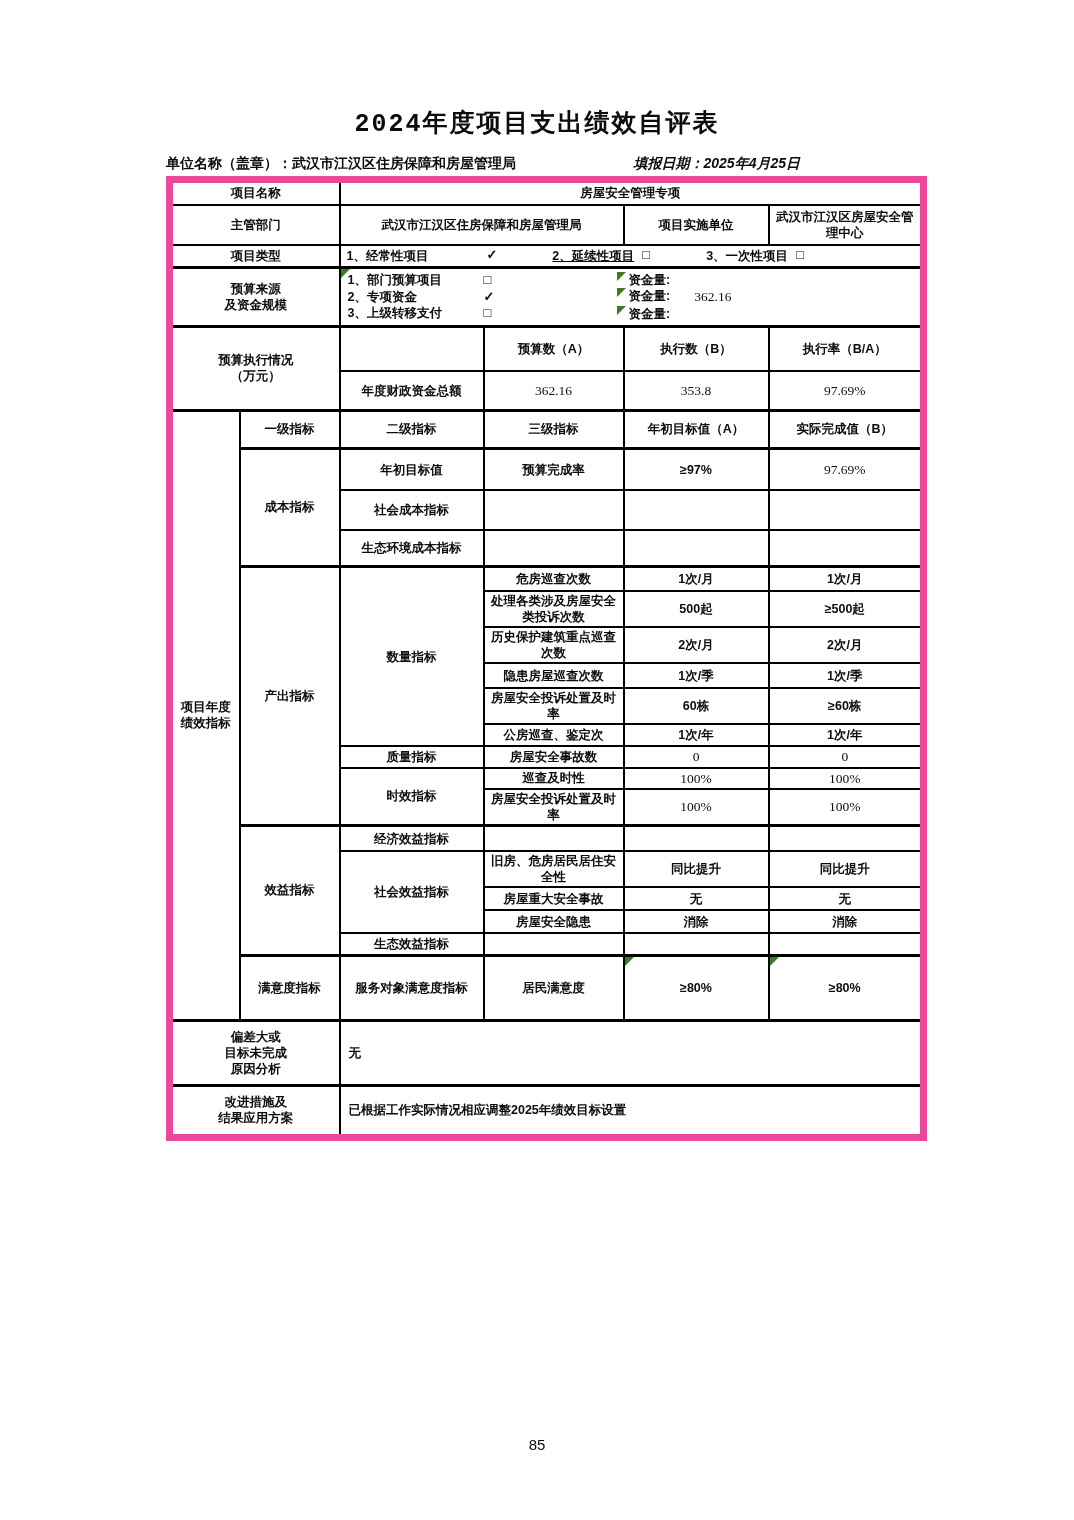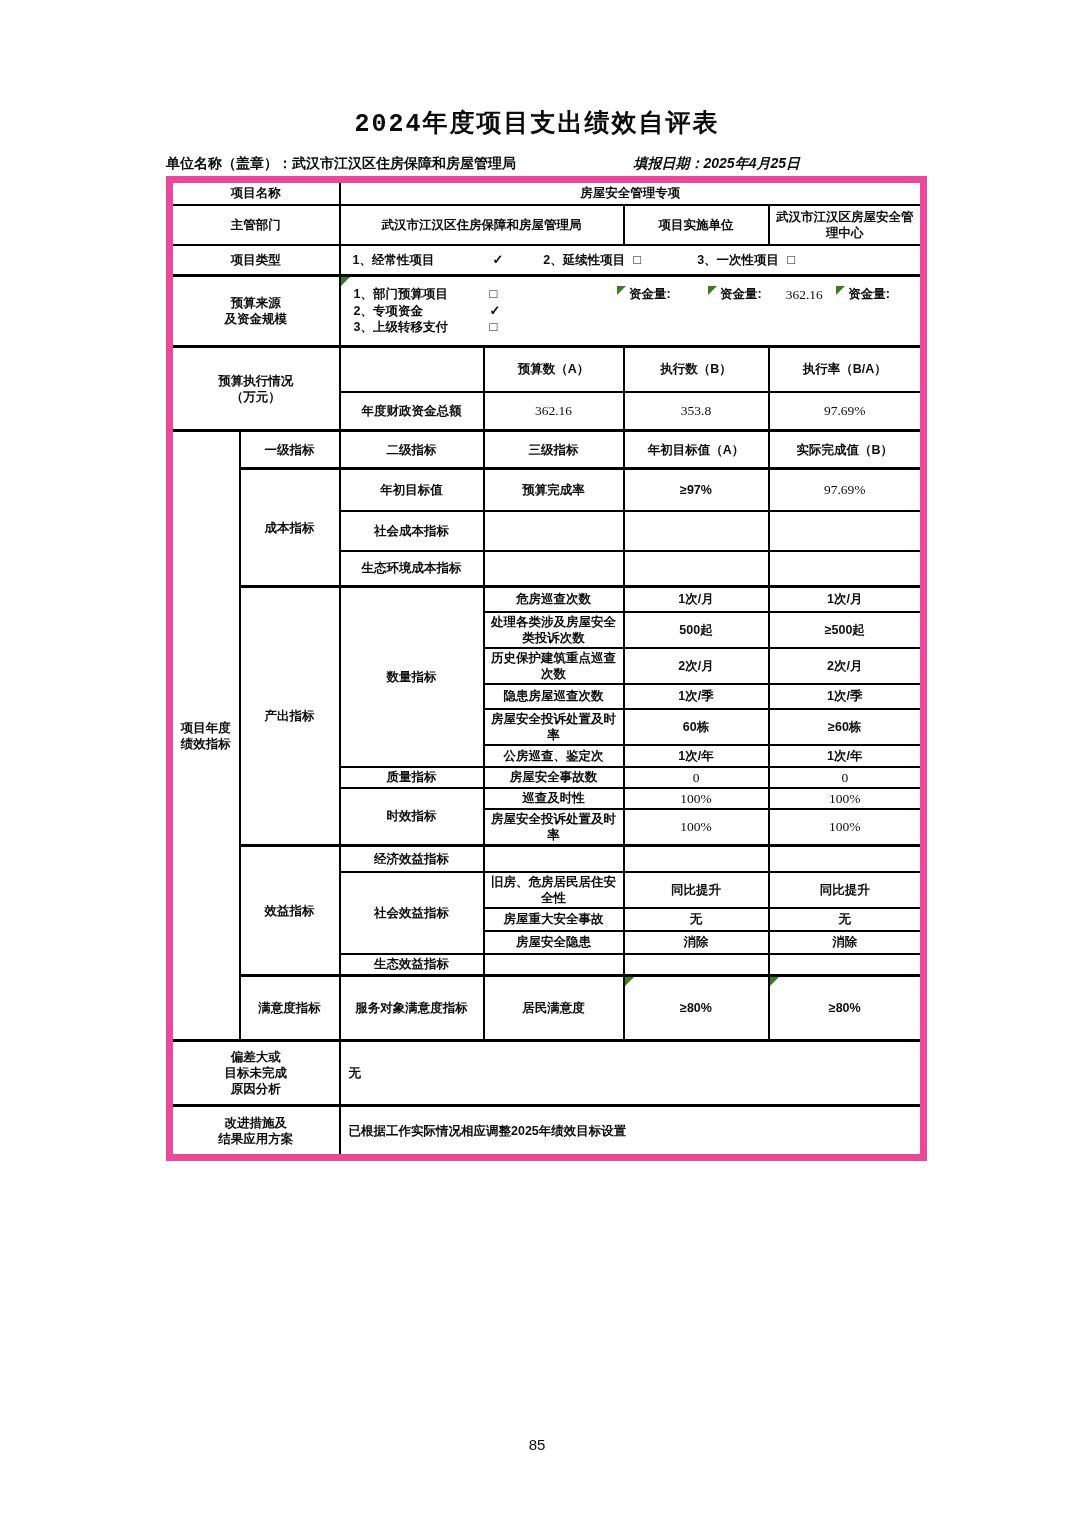--- a/index.html
+++ b/index.html
@@ -25,39 +25,39 @@
   }
   td {
     border:2px solid #000; font-size:12.5px; font-weight:bold;
     text-align:center; vertical-align:middle; padding:1px 3px;
     line-height:1.28; overflow:hidden; word-break:break-all;
     position:relative;
   }
   tr.sep td { border-top:3px solid #000; }
   td.num { font-family:"Liberation Serif", serif; font-weight:normal; font-size:13.5px; }
   td.leftal { text-align:left; padding-left:8px; }
-  td.p0 { padding:6px; }
+  td.p0 { padding:0; }
 
   .tri {
     position:absolute; top:0; left:0; width:0; height:0;
     border-top:9px solid var(--flag-green); border-right:9px solid transparent;
   }
   
   .type-wrap { display:flex; align-items:center; text-align:left; padding-left:6px; white-space:nowrap; }
   .type-wrap .mk { font-size:13px; }
-  .tm1 { margin-left:58px; } .tn2 { margin-left:40px; } .tm2 { margin-left:8px; }
+  .tm1 { margin-left:58px; } .tn2 { margin-left:55px;text-decoration:underline; } .tm2 { margin-left:8px; }
   .tn3 { margin-left:56px; } .tm3 { margin-left:8px; }
 
   
   .bs-wrap { display:flex; align-items:stretch; height:100%; text-align:left; padding:3px 0; box-sizing:border-box; }
   .bs-opts { width:47%; padding-left:7px; display:flex; flex-direction:column; justify-content:space-between; }
   .bs-line { display:flex; white-space:nowrap; }
   .bs-line .opt-name { width:136px; }
   .bs-line .mk { font-size:13px; }
-  .bs-amts { width:53%; display:flex; justify-content:space-between; }
+  .bs-amts { width:53%; display:flex; flex-direction:column; justify-content:space-between; }
   .amt-line { position:relative; padding-left:12px; display:flex; white-space:nowrap; }
   .amt-line .amt-val { margin-left:24px; font-family:"Liberation Serif", serif; font-weight:normal; font-size:13.5px; }
 
   .flag-cell-inner { display:flex; align-items:center; justify-content:center; height:100%; }
 
   .two-line span { display:block; }
   .pageno {
     position:absolute; top:1436px; left:0; width:100%;
     text-align:center; font-size:15px; font-weight:normal;
   }

